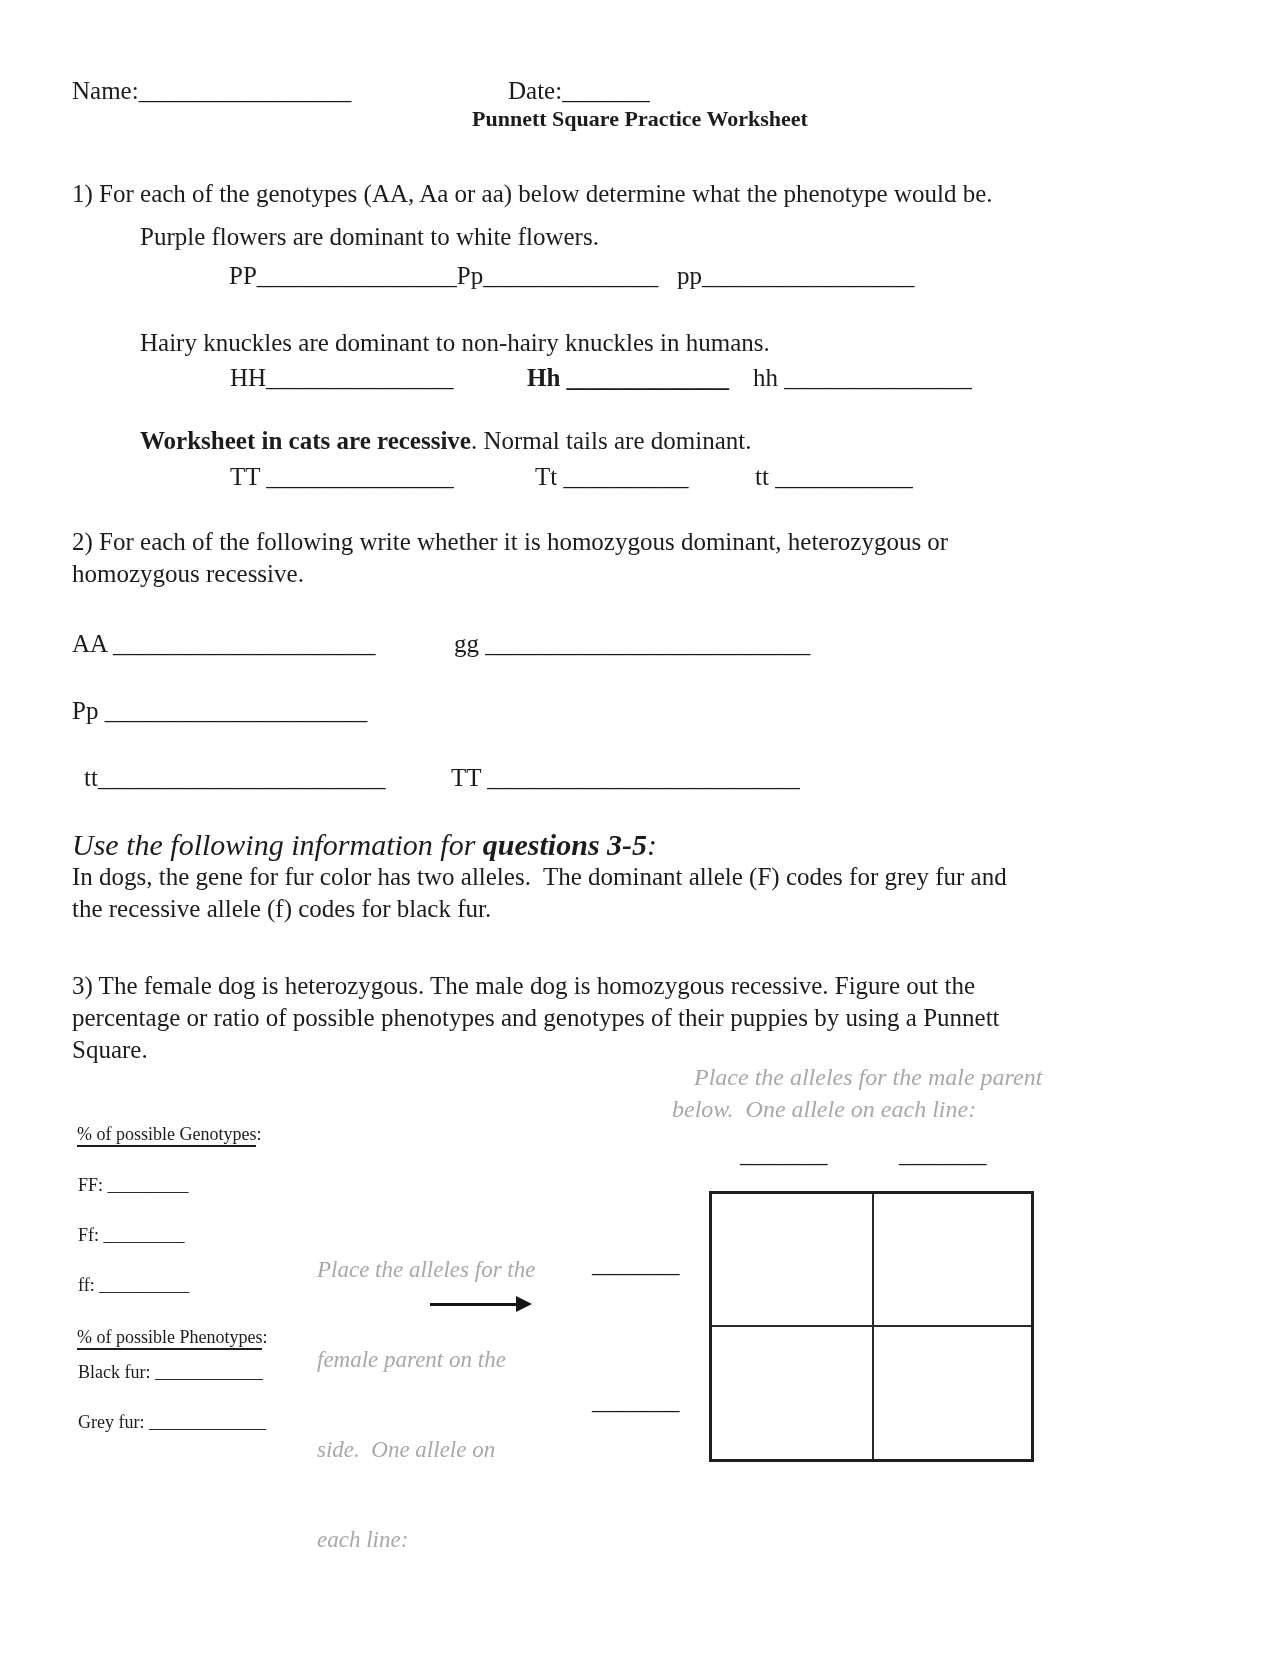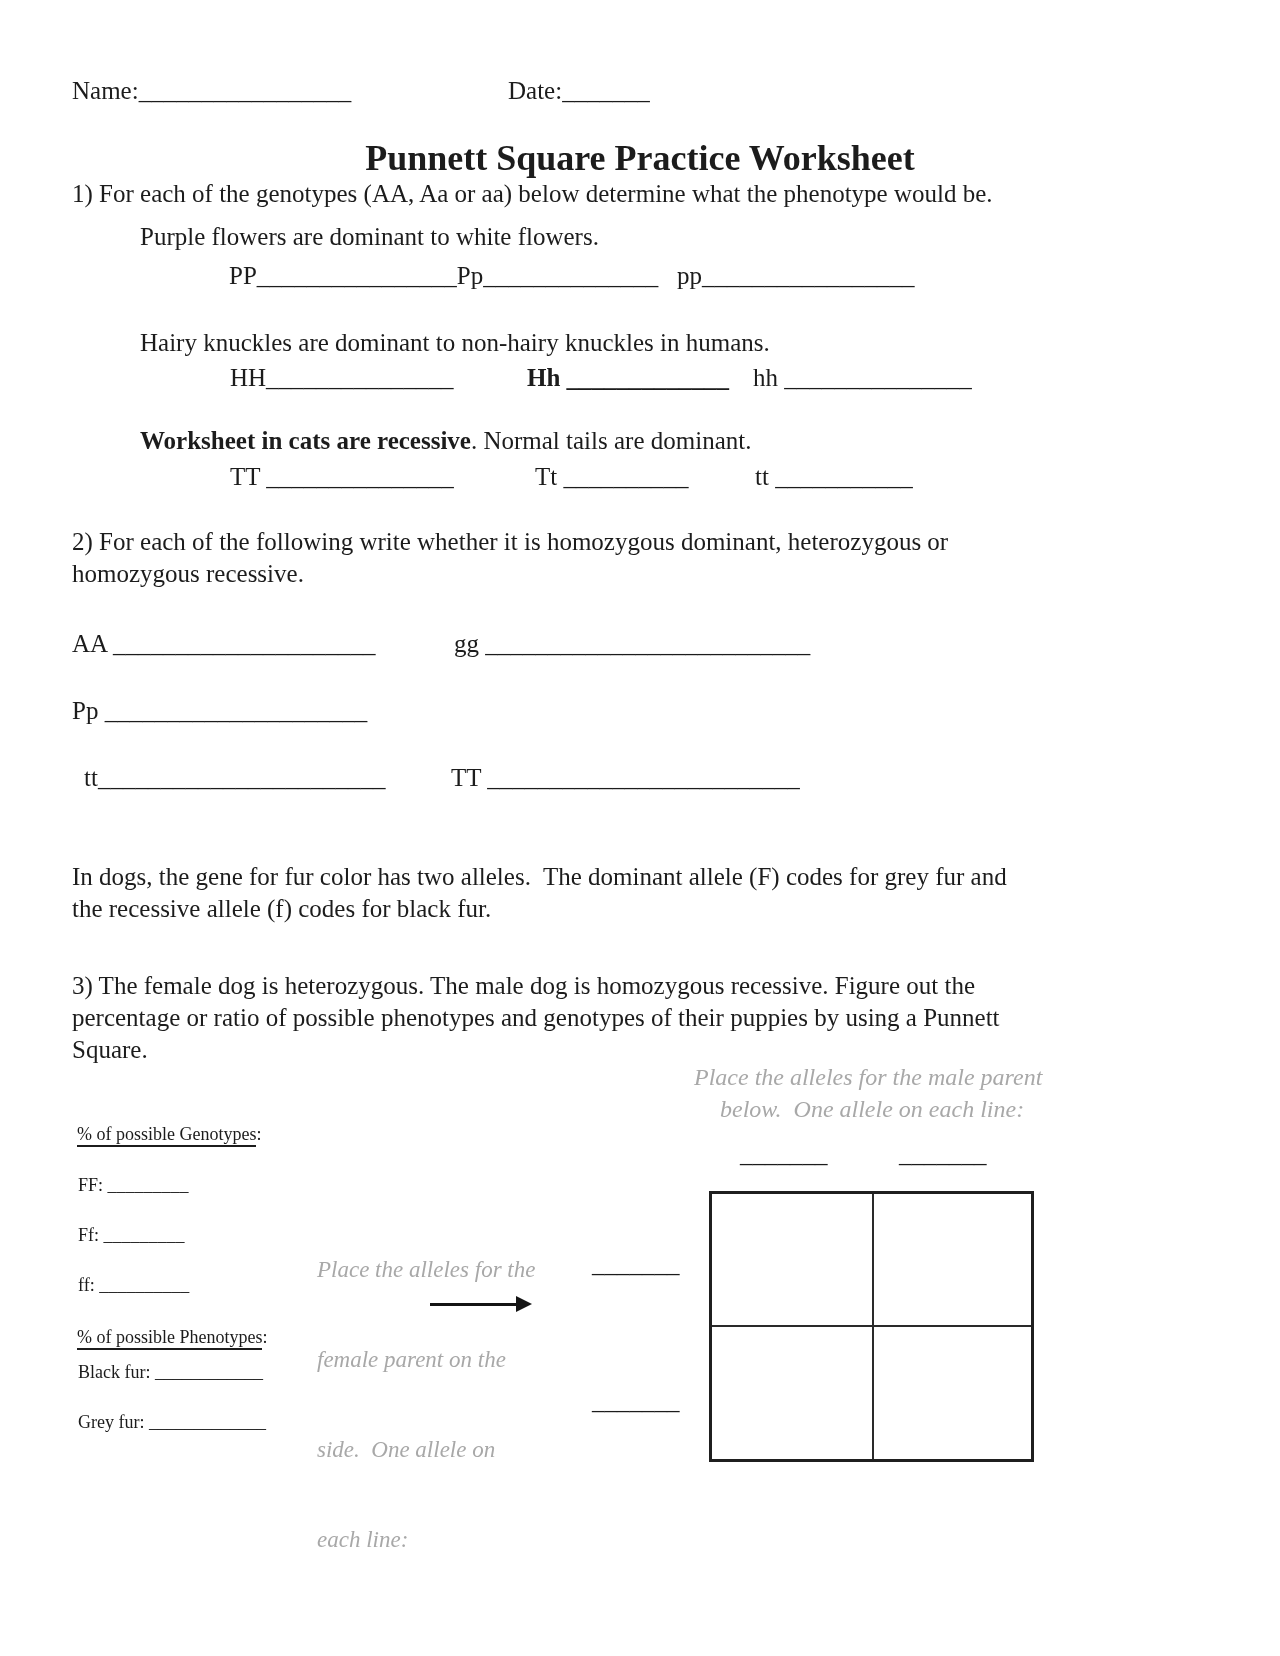--- a/index.html
+++ b/index.html
@@ -15,23 +15,22 @@
     position:absolute;
     white-space:pre;
     font-size:25px;
     line-height:1.15;
     color:#1c1c1c;
     font-family:"Liberation Serif","DejaVu Serif",serif;
   }
   .sz26{font-size:18px;}
   .title{
     left:0;right:0;text-align:center;
-    font-size:36px;font-weight:bold;
+    font-size:22px;font-weight:bold;
     white-space:pre;
-    margin-top:32px;
   }
   .b{font-weight:bold;}
   .heading-underline{border-bottom:2px solid currentColor;padding-bottom:1px;}
   .note{color:#a8a8a8;font-style:italic;}
   .note-male{font-size:24px;line-height:32px;}
   .note-female{font-size:23px;line-height:30px;white-space:pre;}
   .info-heading{font-size:30px;font-style:italic;}
   .arrow{position:absolute;display:flex;align-items:center;}
   .arrow-shaft{width:86px;height:3px;background:#141414;}
   .arrow-head{width:0;height:0;border-left:16px solid #141414;border-top:8px solid transparent;border-bottom:8px solid transparent;}
@@ -72,29 +71,30 @@
 
   <div class="run" style="left:72px;top:528px;">2) For each of the following write whether it is homozygous dominant, heterozygous or</div>
   <div class="run" style="left:72px;top:560px;">homozygous recessive.</div>
 
   <div class="run" style="left:72px;top:630px;">AA _____________________</div>
   <div class="run" style="left:454px;top:630px;">gg __________________________</div>
   <div class="run" style="left:72px;top:697px;">Pp _____________________</div>
   <div class="run" style="left:84px;top:764px;">tt_______________________</div>
   <div class="run" style="left:451px;top:764px;">TT _________________________</div>
 
+  <div class="run info-heading" style="left:72px;top:828px;"><span>Use the following information for </span><span class="b">questions 3-5</span><span>:</span></div>
   <div class="run" style="left:72px;top:863px;">In dogs, the gene for fur color has two alleles.  The dominant allele (F) codes for grey fur and</div>
   <div class="run" style="left:72px;top:895px;">the recessive allele (f) codes for black fur.</div>
 
   <div class="run" style="left:72px;top:972px;">3) The female dog is heterozygous. The male dog is homozygous recessive. Figure out the</div>
   <div class="run" style="left:72px;top:1004px;">percentage or ratio of possible phenotypes and genotypes of their puppies by using a Punnett</div>
   <div class="run" style="left:72px;top:1036px;">Square.</div>
 
   <div class="run note note-male" style="left:694px;top:1061px;">Place the alleles for the male parent</div>
-  <div class="run note note-male" style="left:720px;top:1093px;">below.  One allele on each line:</div>
+  <div class="run note note-male" style="left:672px;top:1093px;">below.  One allele on each line:</div>
 
   <div class="run" style="left:740px;top:1140px;">_______</div>
   <div class="run" style="left:899px;top:1140px;">_______</div>
 
   <div class="run sz26" style="left:77px;top:1124px;"><span class="heading-underline">% of possible Genotypes</span><span>:</span></div>
   <div class="run sz26" style="left:78px;top:1175px;">FF: _________</div>
   <div class="run sz26" style="left:78px;top:1225px;">Ff: _________</div>
   <div class="run sz26" style="left:78px;top:1275px;">ff: __________</div>
 
   <div class="run note note-female" style="left:317px;top:1195px;">

